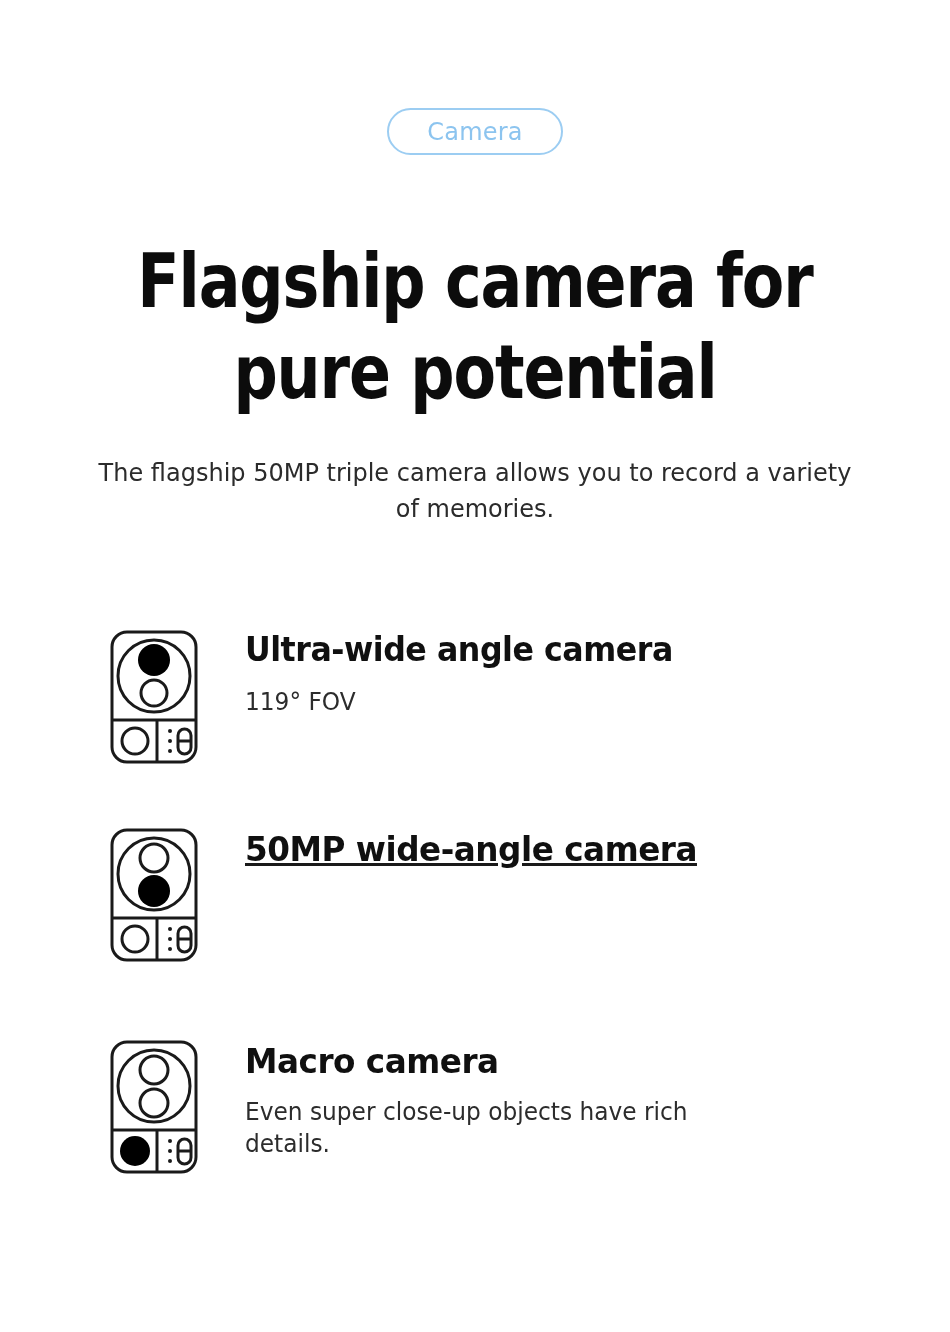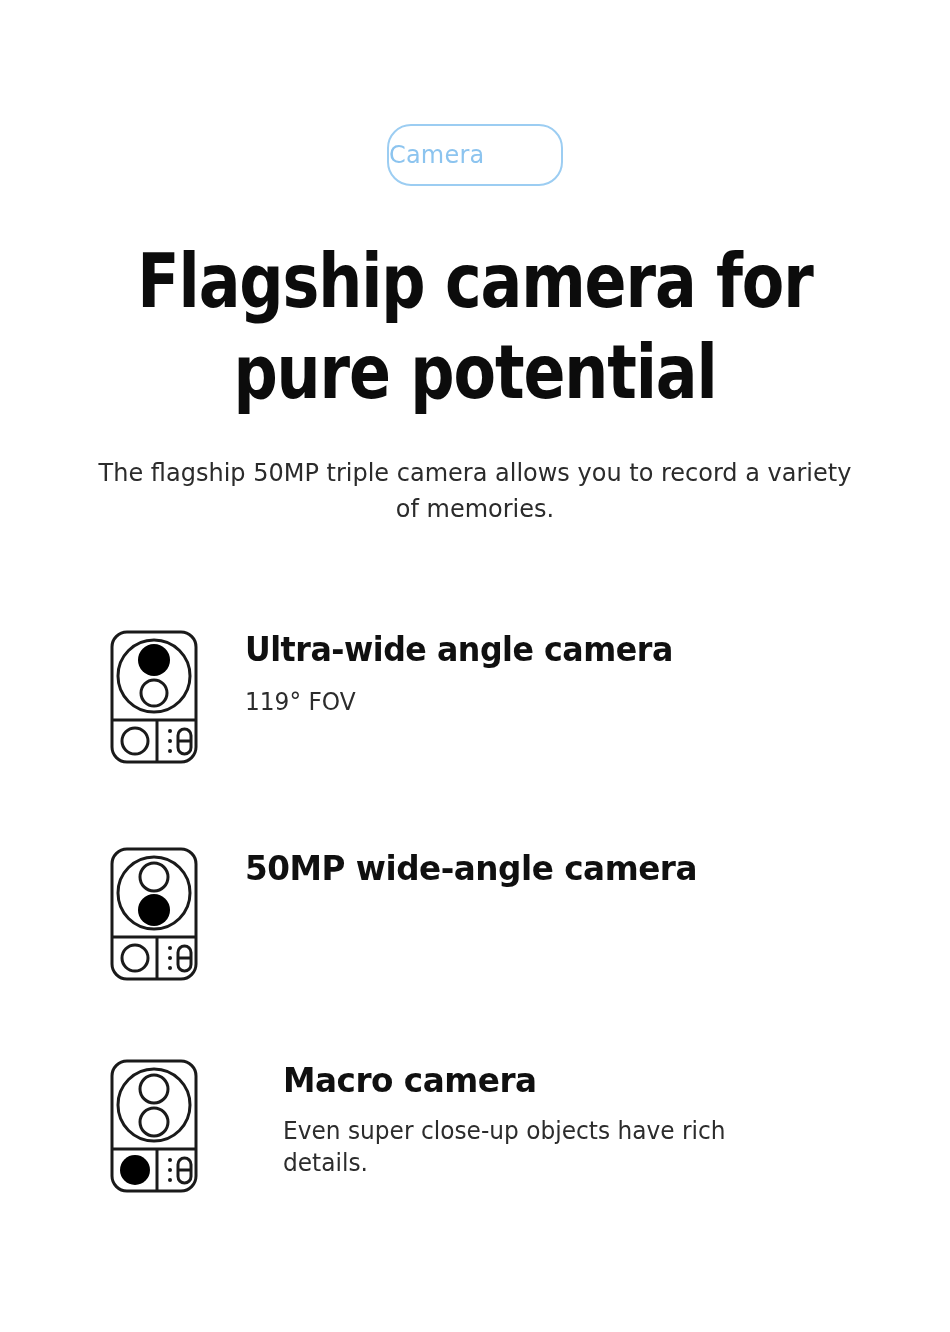--- a/index.html
+++ b/index.html
@@ -28,27 +28,27 @@
     position: absolute;
     top: 108px;
     left: 0;
     width: 950px;
     display: flex;
     justify-content: center;
   }
   .badge {
     display: inline-flex;
     align-items: center;
+    justify-content: center;
     width: 176px;
-    height: 62px;
+    height: 47px;
     border: 2px solid #9ccdf2;
     border-radius: 24px;
     box-sizing: border-box;
     background: #ffffff;
-    margin-top: 16px;
   }
   .badge-label {
     font-family: "DejaVu Sans", "Liberation Sans", sans-serif;
     font-size: 24px;
     color: #8cc4ef;
     letter-spacing: 0.2px;
     line-height: 1;
   }
 
   
@@ -88,22 +88,22 @@
     top: 630px;
     left: 0;
     width: 790px;
   }
   .feature {
     position: relative;
     display: flex;
     align-items: flex-start;
   }
   .feature-1 { margin-top: 0; }
-  .feature-2 { margin-top: 83px; }
-  .feature-3 { margin-top: 78px; gap: 38px; }
+  .feature-2 { margin-top: 64px; text-decoration: underline; }
+  .feature-3 { margin-top: 78px; }
 
   .icon-wrap {
     width: 88px;
     margin-left: 110px;
     flex: 0 0 88px;
   }
   .cam-icon { display: block; }
 
   .feature-body {
     margin-left: 47px;

